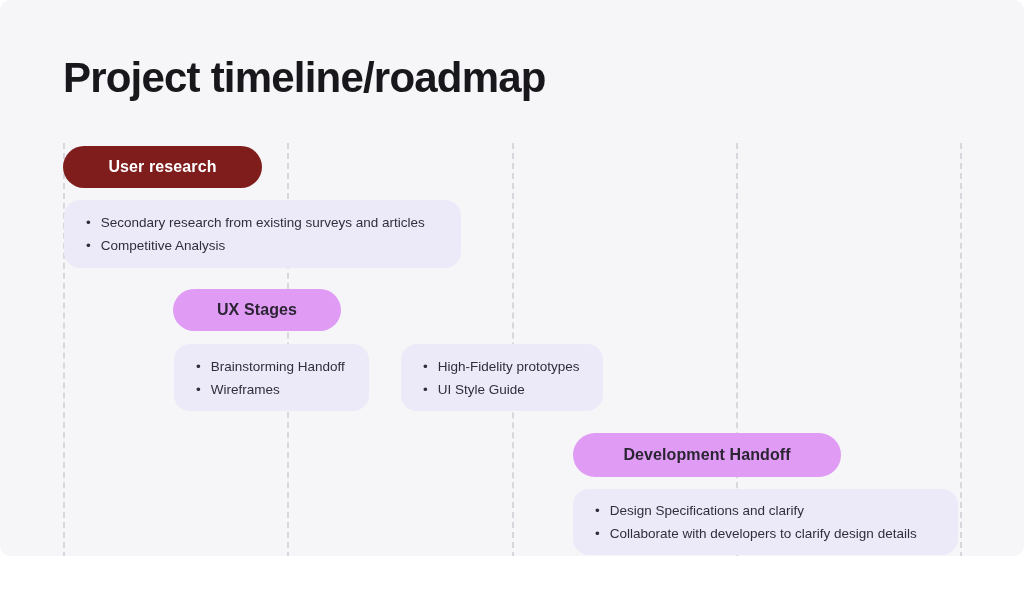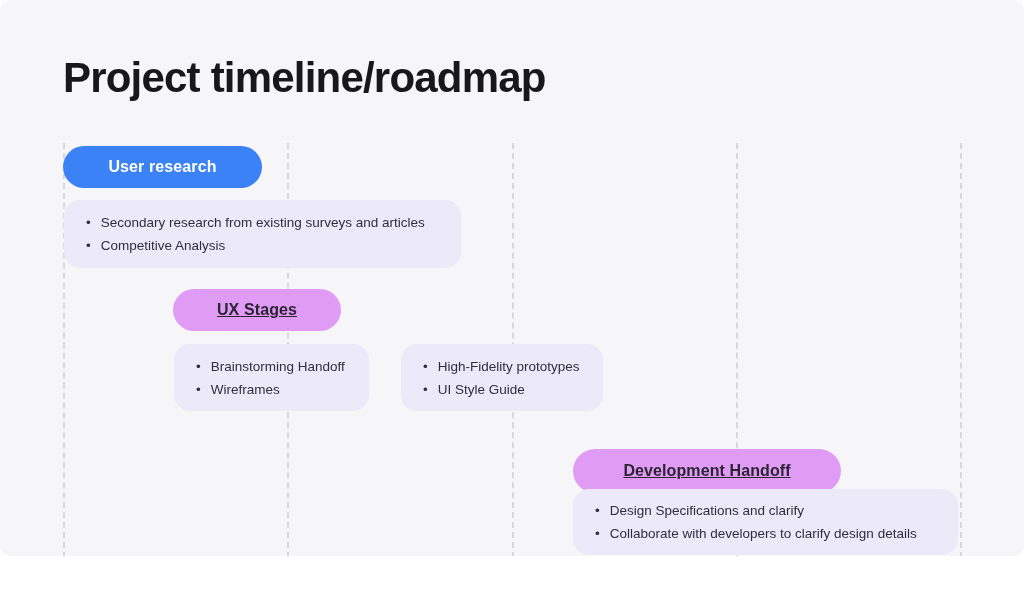--- a/index.html
+++ b/index.html
@@ -20,22 +20,22 @@
     position:absolute;top:143px;height:415px;width:0;
     border-left:2px dashed #D9D7DD;
   }
   .gl1{left:63px}.gl2{left:287px}.gl3{left:512px}.gl4{left:736px}.gl5{left:960px}
   .pill{
     position:absolute;
     border-radius:999px;
     display:flex;align-items:center;justify-content:center;
     font-size:16px;font-weight:600;letter-spacing:0.1px;
   }
-  .pill.dark{background:#3b82f6;color:#FFFFFF;}
-  .pill.light{background:#E09CF5;color:#2B2433;text-decoration:underline;}
+  .pill.dark{background:#7f1d1d;color:#FFFFFF;}
+  .pill.light{background:#E09CF5;color:#2B2433;}
   .card{
     position:absolute;
     background:#ECEAF9;
     border-radius:16px;
     display:flex;flex-direction:column;justify-content:center;
     padding:6px 14px 6px 22px;
     box-sizing:border-box;
   }
   .card ul{list-style:none;margin:0;padding:0;}
   .card li{
@@ -44,21 +44,21 @@
     white-space:nowrap;
   }
   .bullet-dot{font-size:13.5px;color:#312E3C;}
   
   .pill-1{left:63px;top:146px;width:199px;height:42px;}
   .card-1{left:64px;top:200px;width:397px;height:68px;}
   .pill-2{left:173px;top:289px;width:168px;height:42px;}
   .card-2{left:174px;top:344px;width:195px;height:67px;}
   .pill-3{left:401px;top:289px;width:196px;height:42px;}
   .card-3{left:401px;top:344px;width:202px;height:67px;}
-  .pill-4{left:573px;top:449px;width:268px;height:44px;}
+  .pill-4{left:573px;top:433px;width:268px;height:44px;}
   .card-4{left:573px;top:489px;width:385px;height:66px;}
 </style>
 </head>
 <body>
 
 <div class="slide">
 
   <div class="title">Project timeline/roadmap</div>
 
   <div class="gridline gl1"></div>

